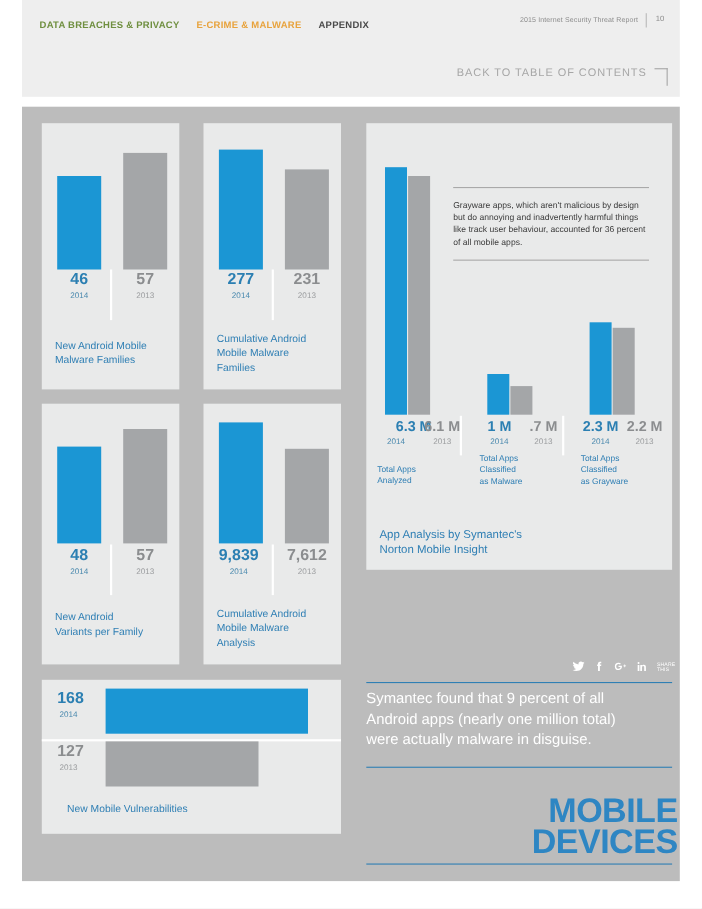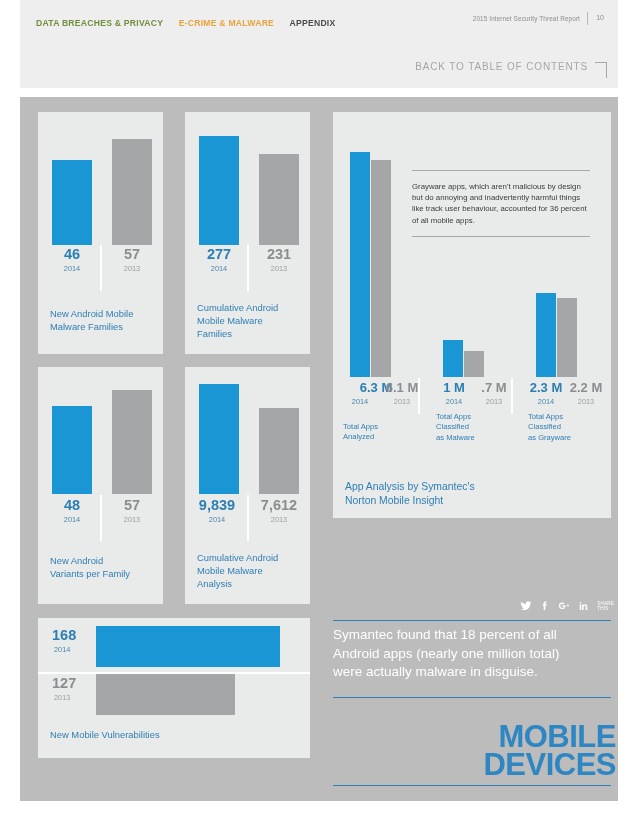--- a/index.html
+++ b/index.html
@@ -354,21 +354,21 @@
     <div class="hnum" style="left:14px; top:9px;  color:#2b7fb2;">168</div>
     <div class="hyear" style="left:16px; top:27px; color:#4a89ae;">2014</div>
     <div class="hbar bar-blue" style="left:58px; top:8px; width:184px;"></div>
 
     <div class="hsep" style="top:54px;"></div>
 
     <div class="hnum" style="left:14px; top:57px; color:#8b8d8f;">127</div>
     <div class="hyear" style="left:16px; top:75px; color:#9b9d9f;">2013</div>
     <div class="hbar bar-gray" style="left:58px; top:56px; width:139px;"></div>
 
-    <div class="card-label" style="top:111px;">New Mobile Vulnerabilities</div>
+    <div class="card-label" style="top:111px;margin-left:11px;">New Mobile Vulnerabilities</div>
   </div>
 
   <div class="bigcard">
 
     <div class="bar bar-blue" style="left:17px;  bottom:141px; width:20px; height:225px;"></div>
     <div class="bar bar-gray" style="left:38px;  bottom:141px; width:20px; height:217px;"></div>
 
     <div class="bar bar-blue" style="left:110px; bottom:141px; width:20px; height:37px;"></div>
     <div class="bar bar-gray" style="left:131px; bottom:141px; width:20px; height:26px;"></div>
 
@@ -435,21 +435,21 @@
     </svg>
     <div class="share-this">
       <div>SHARE</div>
       <div>THIS</div>
     </div>
   </div>
 
   <div class="blue-rule" style="left:333px; top:620px; width:278px;"></div>
 
   <div class="headline">
-    <div>Symantec found that 18 percent of all</div>
+    <div>Symantec found that 9 percent of all</div>
     <div>Android apps (nearly one million total)</div>
     <div>were actually malware in disguise.</div>
   </div>
 
   <div class="blue-rule" style="left:333px; top:697px; width:278px;"></div>
 
   <div class="bigtitle">
     <div>MOBILE</div>
     <div>DEVICES</div>
   </div>

